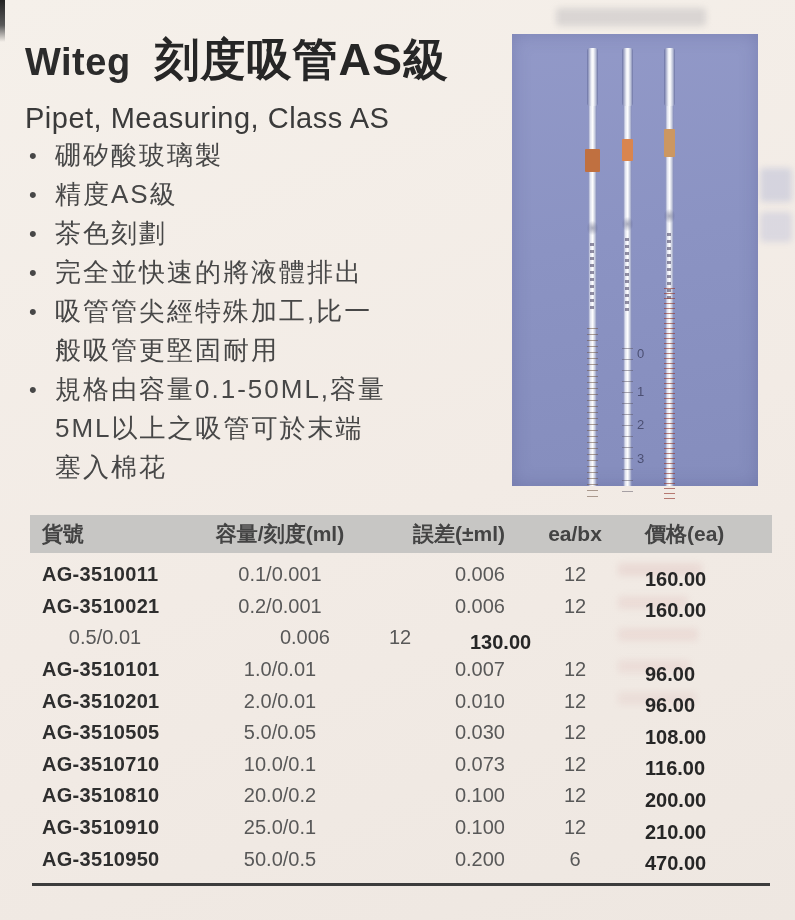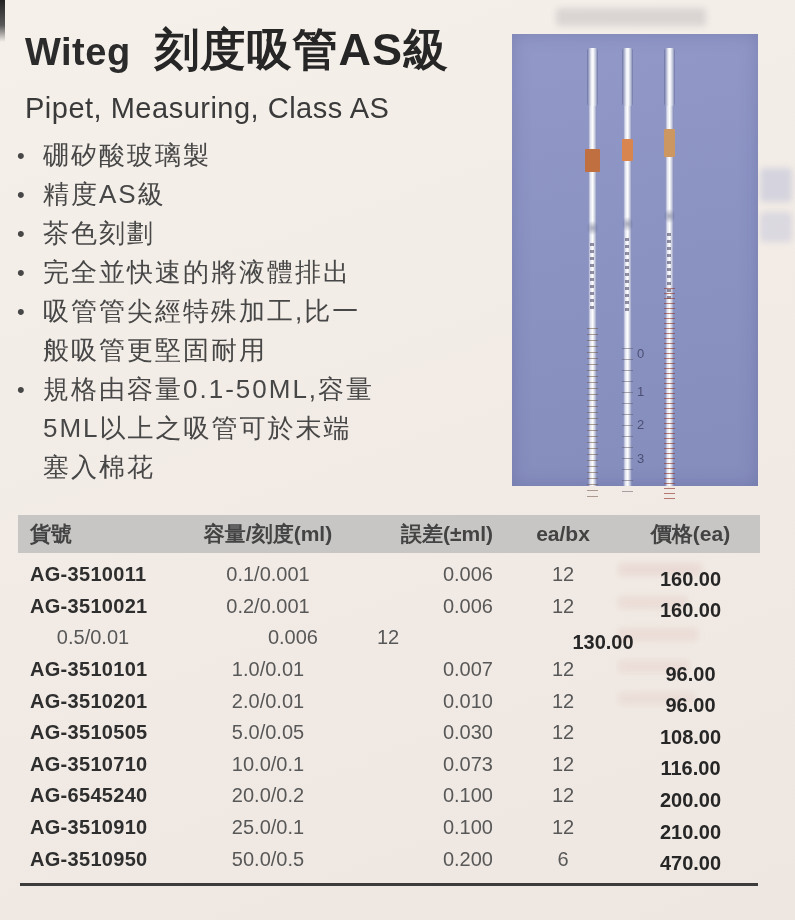--- a/index.html
+++ b/index.html
@@ -22,28 +22,28 @@
   .g1 { left:556px; top:8px;  width:150px; height:18px; background:rgba(150,150,158,0.28); }
   .g2 { left:760px; top:168px; width:32px; height:34px; background:rgba(95,115,190,0.20); }
   .g3 { left:760px; top:212px; width:32px; height:30px; background:rgba(95,115,190,0.16); }
   .g4 { left:618px; top:563px; width:84px; height:13px; background:rgba(205,150,150,0.18); }
   .g5 { left:618px; top:596px; width:70px; height:13px; background:rgba(205,150,150,0.15); }
   .g6 { left:618px; top:628px; width:80px; height:13px; background:rgba(205,150,150,0.15); }
   .g7 { left:618px; top:660px; width:72px; height:13px; background:rgba(205,150,150,0.13); }
   .g8 { left:618px; top:692px; width:78px; height:13px; background:rgba(205,150,150,0.12); }
 
   
-  .header { position:absolute; left:25px; top:20px; width:480px; }
+  .header { position:absolute; left:25px; top:30px; width:480px; }
   .title-row { display:flex; align-items:baseline; gap:24px; }
   .brand { font-size:38px; font-weight:bold; color:#2b2b2b; letter-spacing:0.5px; }
   .title-zh { font-size:45px; font-weight:bold; color:#262626; letter-spacing:1px; }
   .subtitle { margin-top:12px; font-size:29px; color:#3a3a3a; letter-spacing:0.5px; }
 
   
-  .features { position:absolute; left:13px; top:136px; width:475px; }
+  .features { position:absolute; left:25px; top:136px; width:475px; }
   .f-line {
     position:relative; padding-left:30px; height:39px; line-height:39px;
     font-size:26px; color:#474747; letter-spacing:2px; white-space:nowrap;
   }
   .f-line.first::before {
     content:"•"; position:absolute; left:4px; top:0;
     font-size:22px; color:#474747;
   }
 
   
@@ -75,32 +75,32 @@
   .ticks { position:absolute; left:-1px; width:11px; }
   .ticks.fine  { background:repeating-linear-gradient(180deg,rgba(110,85,70,0.55) 0 1px,rgba(0,0,0,0) 1px 6px); }
   .ticks.mid   { background:repeating-linear-gradient(180deg,rgba(90,85,100,0.5) 0 1px,rgba(0,0,0,0) 1px 11px); }
   .ticks.red   { background:repeating-linear-gradient(180deg,rgba(150,60,50,0.65) 0 1px,rgba(0,0,0,0) 1px 5px); }
   .grad-label {
     position:absolute; font-size:13px; color:#45496b; opacity:0.9;
     font-family:"Liberation Sans","DejaVu Sans",sans-serif;
   }
 
   
-  .table { position:absolute; left:18px; top:515px; width:742px; }
+  .table { position:absolute; left:30px; top:515px; width:742px; }
   .t-head {
     display:flex; align-items:center; height:38px;
     background:#c7c6c4; color:#434343; font-size:21px; font-weight:600;
   }
   .t-row { display:flex; align-items:center; height:31.6px; }
   .t-rows { padding-top:6px; }
   .c-code  { width:175px; padding-left:12px; text-align:left; }
   .c-cap   { width:150px; text-align:center; }
   .c-err   { width:150px; text-align:right; }
   .c-ea    { width:140px; text-align:center; }
-  .c-price { flex:1; text-align:center; padding-right:12px; }
+  .c-price { flex:1; text-align:left; padding-right:12px; }
   .t-row { font-size:20px; }
   .t-row .c-code  { font-weight:bold; color:#2e2e2e; letter-spacing:0.3px; }
   .t-row .c-cap, .t-row .c-err, .t-row .c-ea { color:#585858; }
   .t-row .c-price { font-weight:bold; color:#262626;margin-top:9px; }
   .t-bottom-rule { margin-top:8px; margin-left:2px; width:738px; height:3px; background:#3c3c3c; }
 </style>
 </head>
 <body>
 
 <div class="page">
@@ -222,21 +222,21 @@
         <div class="c-price">108.00</div>
       </div>
       <div class="t-row">
         <div class="c-code">AG-3510710</div>
         <div class="c-cap">10.0/0.1</div>
         <div class="c-err">0.073</div>
         <div class="c-ea">12</div>
         <div class="c-price">116.00</div>
       </div>
       <div class="t-row">
-        <div class="c-code">AG-6545240</div>
+        <div class="c-code">AG-3510810</div>
         <div class="c-cap">20.0/0.2</div>
         <div class="c-err">0.100</div>
         <div class="c-ea">12</div>
         <div class="c-price">200.00</div>
       </div>
       <div class="t-row">
         <div class="c-code">AG-3510910</div>
         <div class="c-cap">25.0/0.1</div>
         <div class="c-err">0.100</div>
         <div class="c-ea">12</div>

